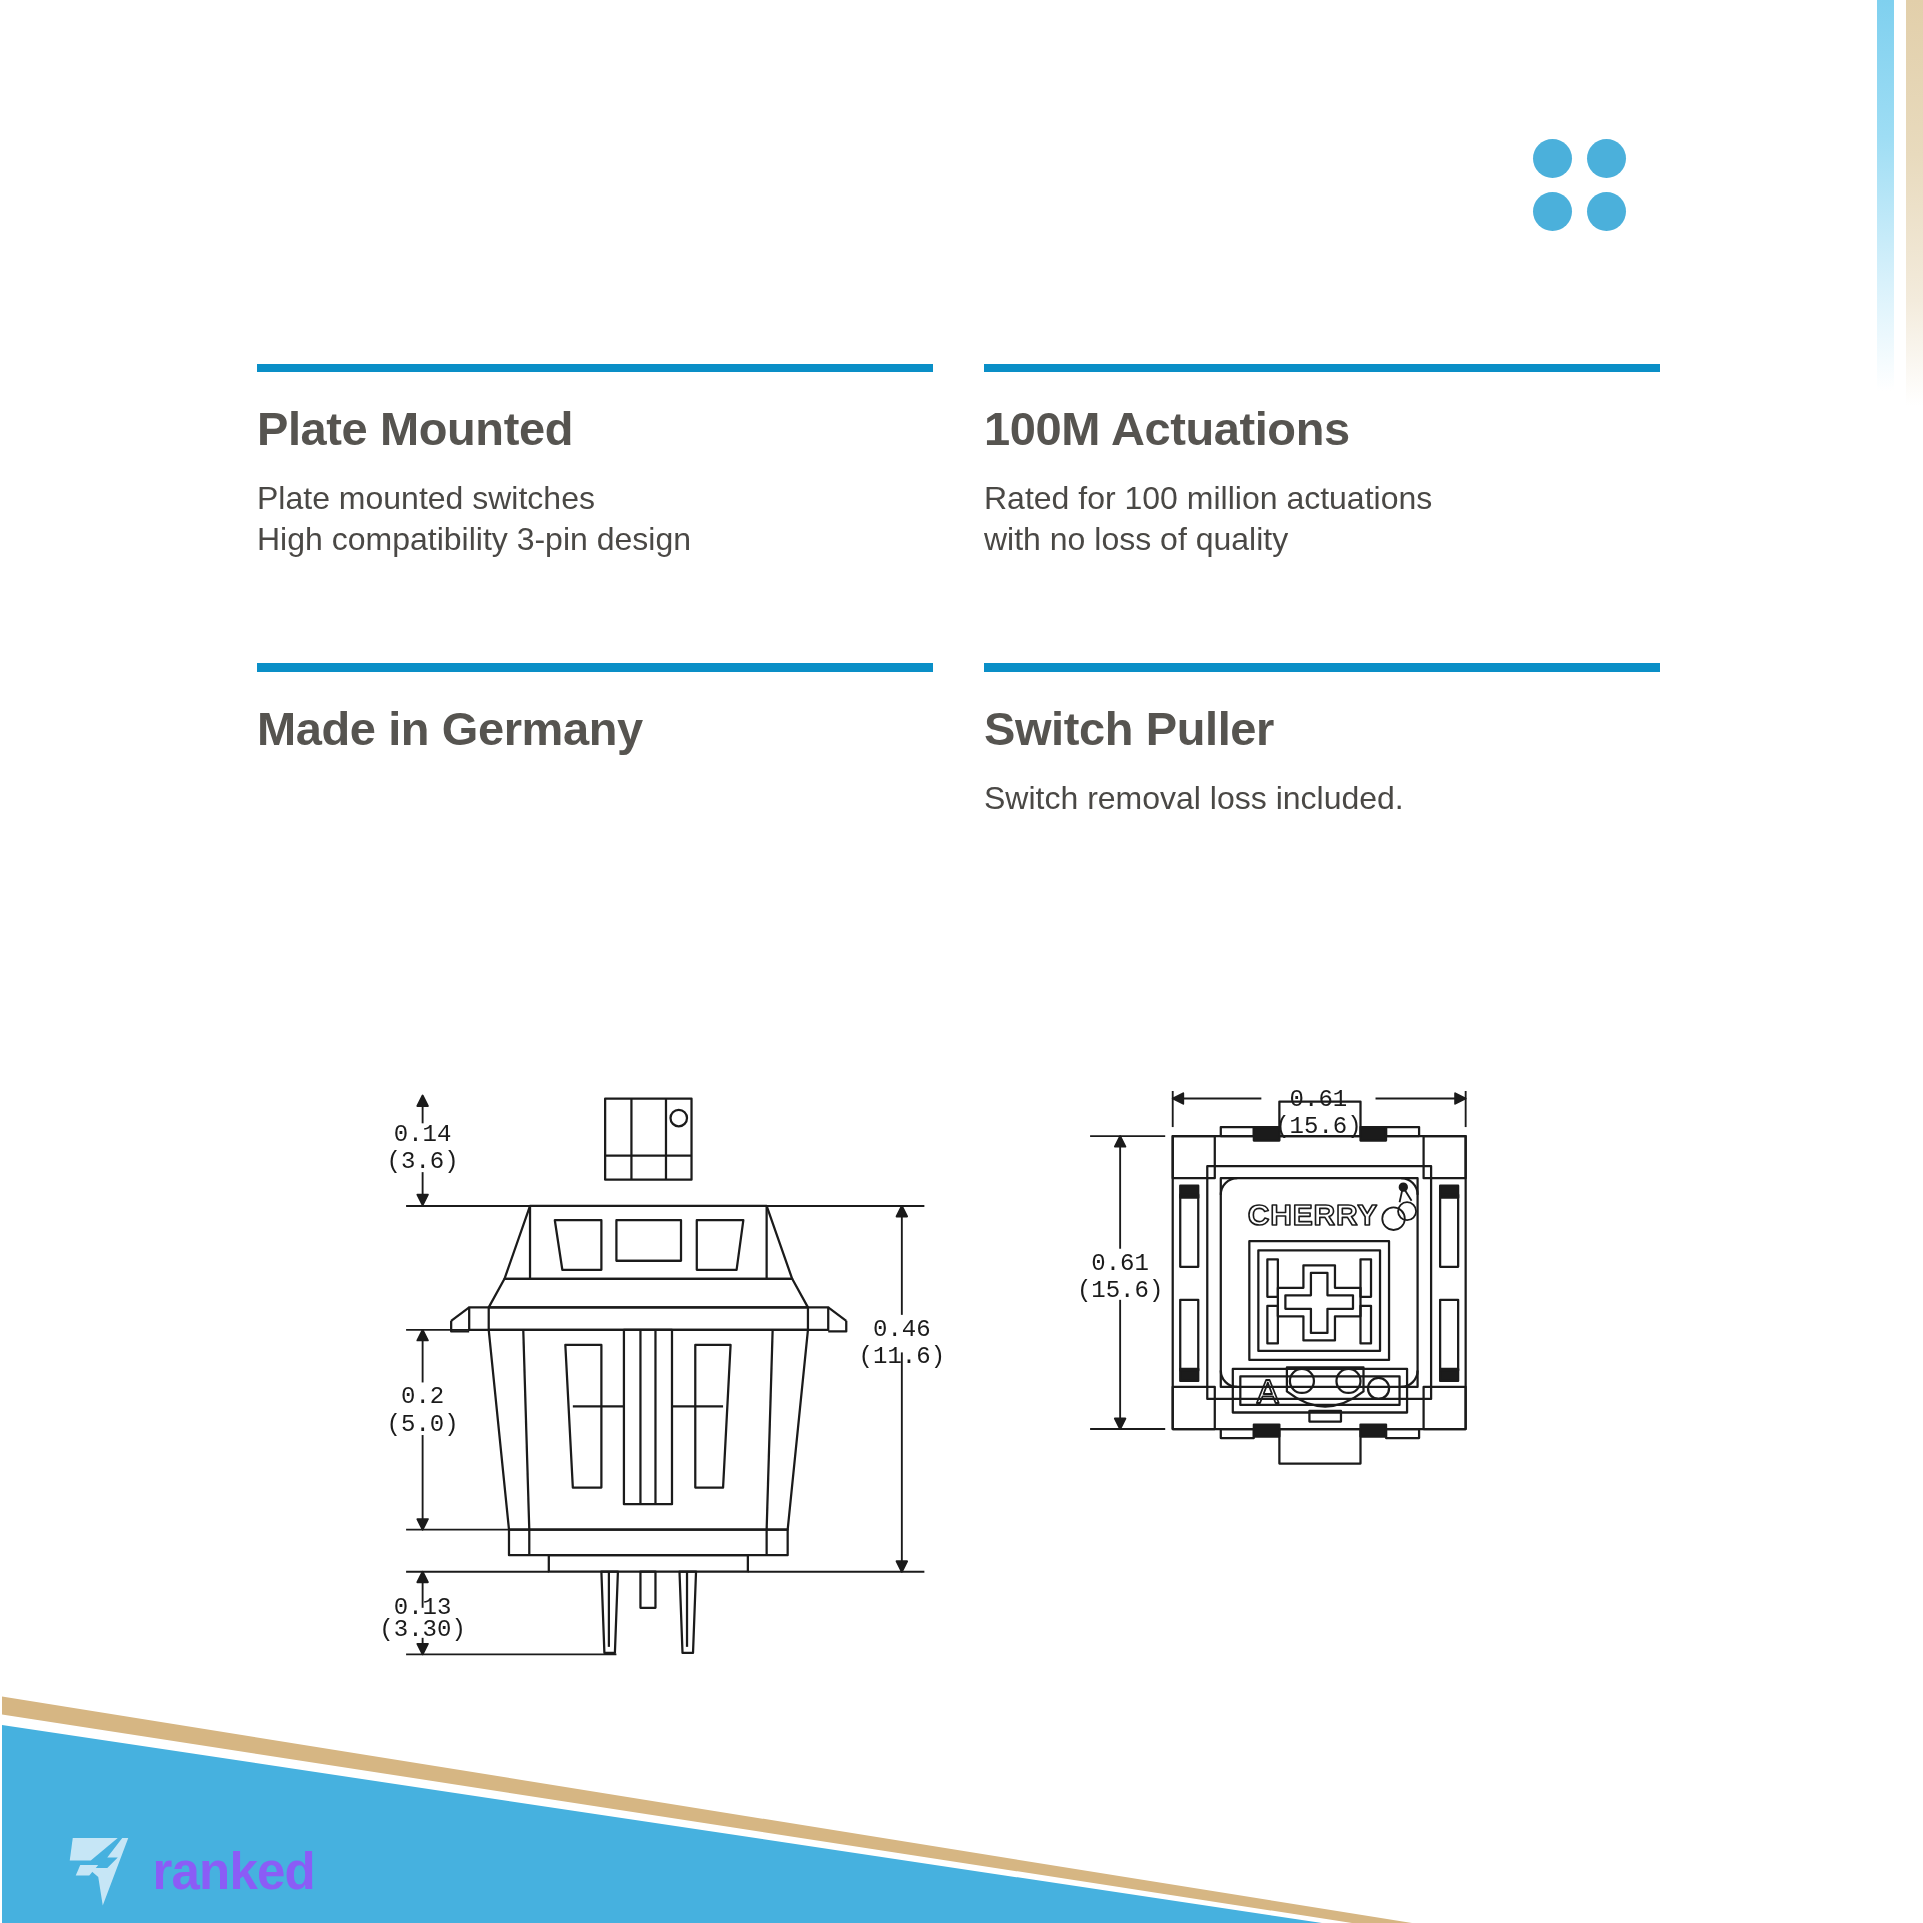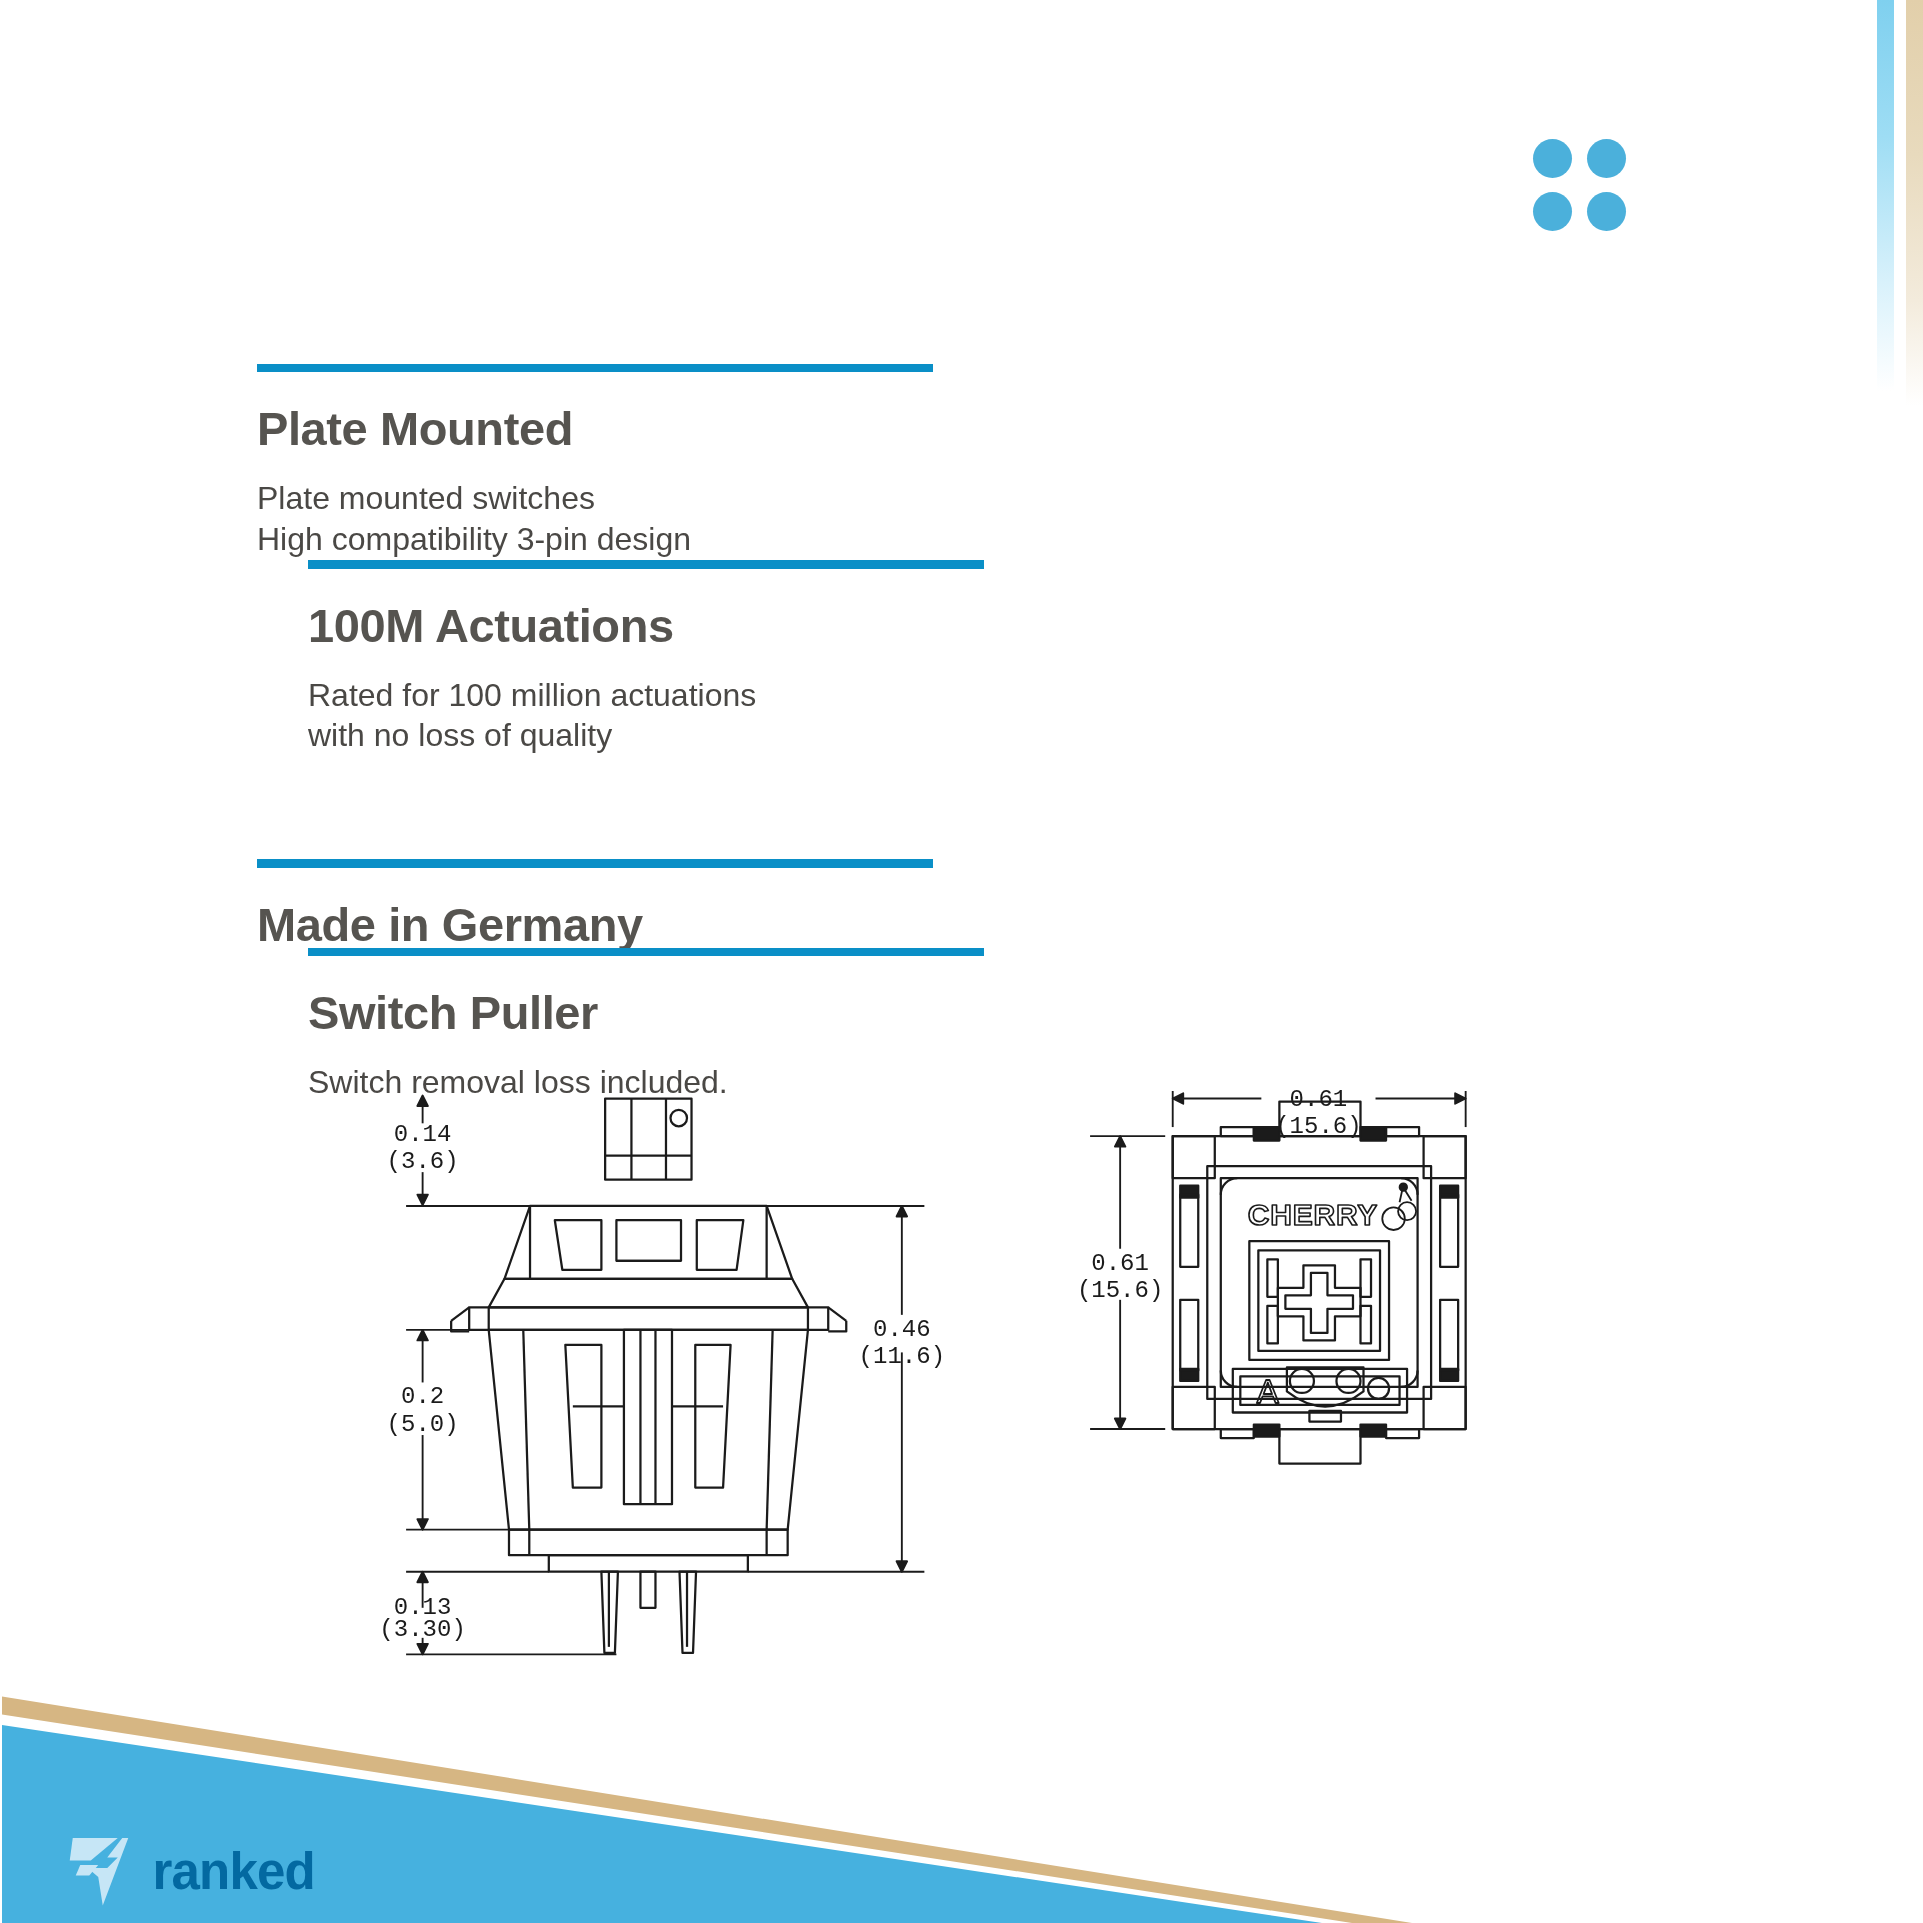--- a/index.html
+++ b/index.html
@@ -31,21 +31,21 @@
   }
   #dots .d1{ left:0;  top:0; }
   #dots .d2{ left:54px; top:0; }
   #dots .d3{ left:0;  top:53px; }
   #dots .d4{ left:54px; top:53px; }
 
   
   #features{
     position:absolute; left:257px; top:364px; width:1428px;
   }
-  .feat-row{ display:flex;flex-direction:column; }
+  .feat-row{ display:flex; }
   .feat-row.row2{ margin-top:103px; }
   .feat{ width:676px; }
   .feat.right{ margin-left:51px; }
   .rule{
     height:8.3px; background:#0A8FC7; width:100%;
   }
   .feat-title{
     margin-top:33px;
     font-size:47px; font-weight:bold; color:#565450;
     letter-spacing:-0.4px; line-height:1.0;
@@ -71,21 +71,21 @@
     overflow:hidden;
   }
   #banner svg{ display:block; }
 
   #brand{
     position:absolute; left:68px; top:1835px;
     display:flex; align-items:center; gap:19.5px;
   }
   #brand .mark{ width:65px; height:72px; }
   #brand .word{
-    font-size:51px; font-weight:bold; color:#0369a1;
+    font-size:51px; font-weight:bold; color:#8b5cf6;
     letter-spacing:-0.8px; line-height:1;
   }
 </style>
 </head>
 <body>
 
 <div id="stripe-blue"></div>
 <div id="stripe-tan"></div>
 
 <div id="dots">

